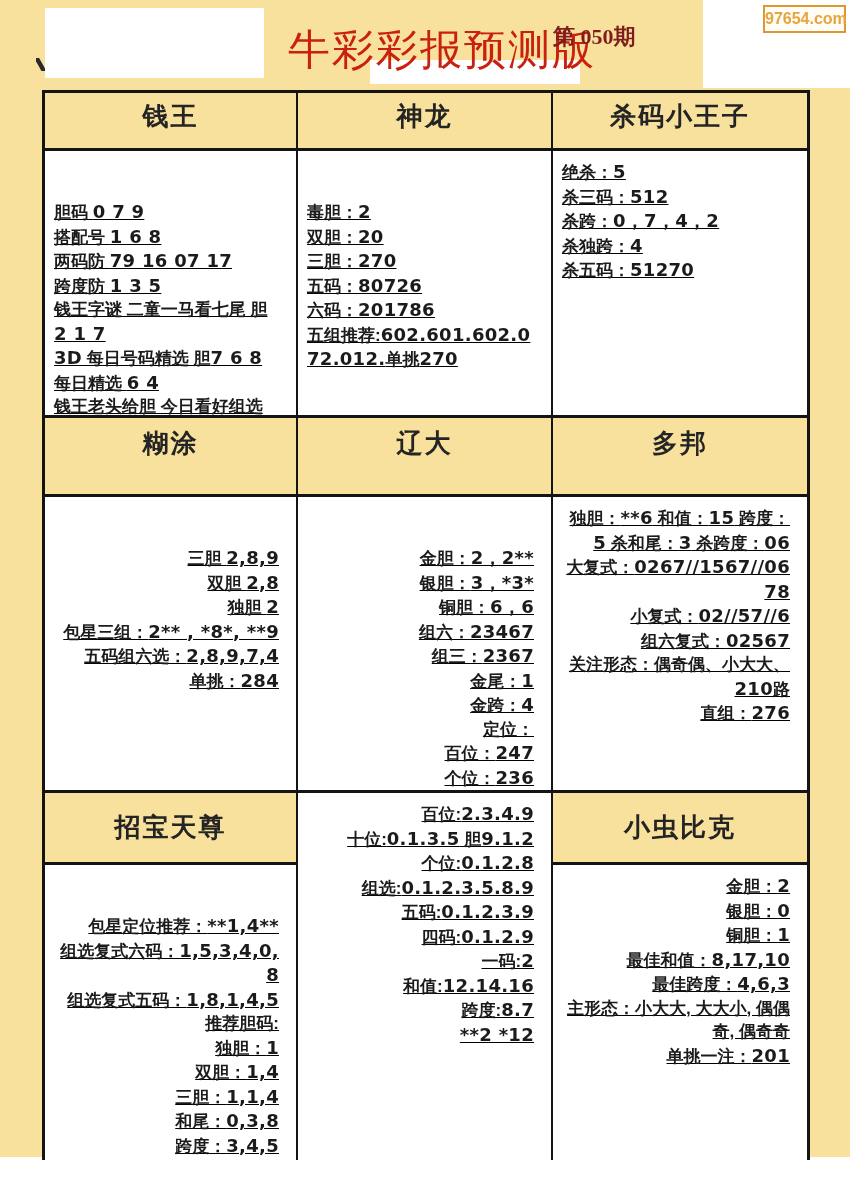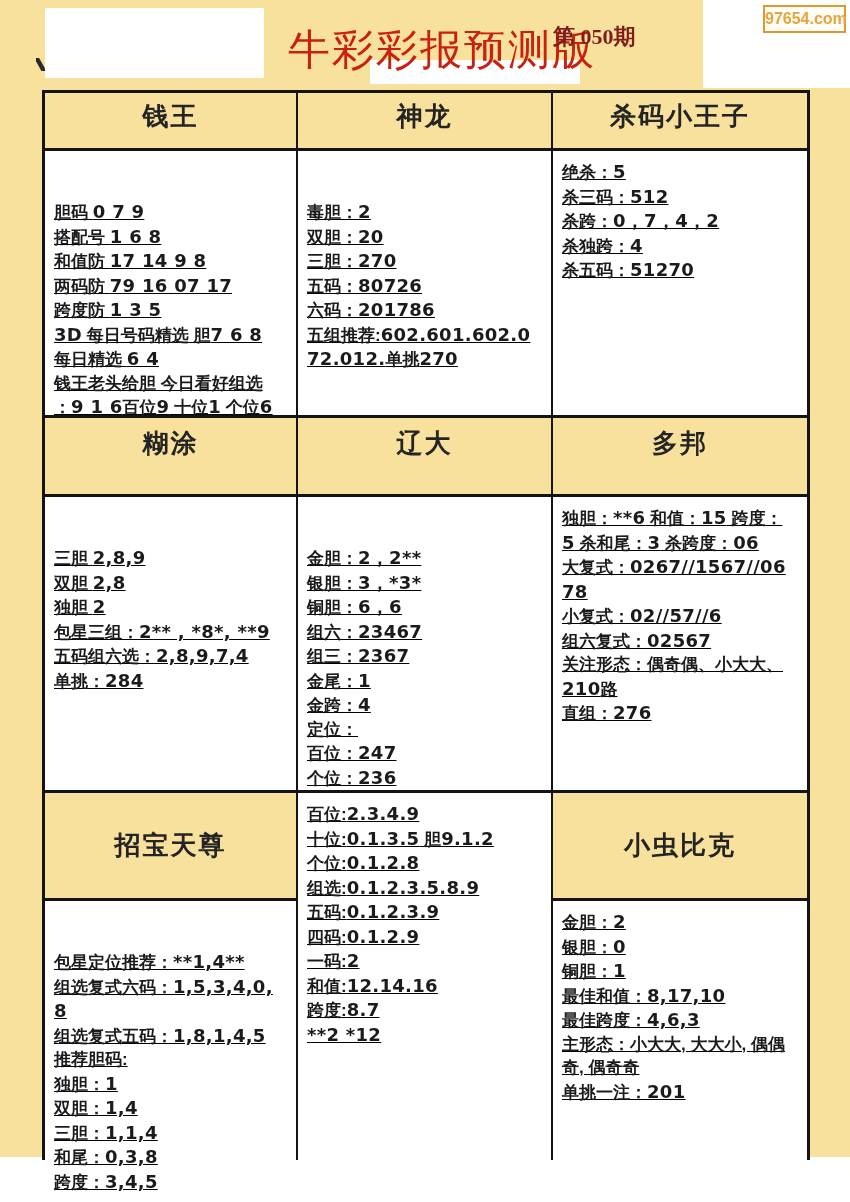--- a/index.html
+++ b/index.html
@@ -50,30 +50,30 @@
     display:grid;
     grid-template-columns:253px 255px 1fr;
     grid-template-rows:322px 375px 1fr;
     background:#ffffff;
   }
   .cell{
     box-sizing:border-box;display:flex;flex-direction:column;min-height:0;
     background:#ffffff;
   }
   .cell.c1,.cell.c2{border-right:2px solid var(--line,#141414);gap:40px;}
-  .cell.r2,.cell.r3{border-top:3px solid var(--line,#141414);}
+  .cell.r2,.cell.r3{border-top:3px solid var(--line,#141414);text-align:right;}
   .cell-header{
     box-sizing:border-box;flex:0 0 auto;
     background:var(--header-bg,#f8e19c);
     border-bottom:3px solid var(--line,#141414);
     display:flex;justify-content:center;align-items:center;
   }
   .r1 .cell-header{height:58px;padding-bottom:8px;}
   .r2 .cell-header{height:79px;padding-bottom:26px;}
-  .r3 .cell-header{height:108px;}
+  .r3 .cell-header{height:72px;}
   .cell-title{
     font-family:"Liberation Serif","DejaVu Serif",serif;
     font-size:26px;font-weight:700;letter-spacing:2px;color:#242424;
   }
   .cell-body{
     flex:1 1 auto;background:#ffffff;
     padding:9px 17px 0 9px;
     text-decoration:underline;
   }
   .line{
@@ -104,23 +104,23 @@
 <div class="issue-no">第 050期</div>
 
 <div class="board" id="board">
     <div class="cell r1 c1">
       <div class="cell-header">
         <span class="cell-title">钱王</span>
       </div>
       <div class="cell-body">
         <div class="line"><span class="lb">胆码 </span><span class="num">0 7 9</span></div>
         <div class="line"><span class="lb">搭配号 </span><span class="num">1 6 8</span></div>
-        <div class="line"><span class="lb">和值防 </span><span class="num">17 14 9 8</span></div>
         <div class="line"><span class="lb">两码防 </span><span class="num">79 16 07 17</span></div>
         <div class="line"><span class="lb">跨度防 </span><span class="num">1 3 5</span></div>
+        <div class="line"><span class="lb">钱王字谜 二童一马看七尾  胆</span><span class="num">2 1 7</span></div>
         <div class="line"><span class="num">3D</span><span class="lb"> 每日号码精选 胆</span><span class="num">7 6 8</span><span class="lb">每日精选 </span><span class="num">6 4</span></div>
         <div class="line"><span class="lb">钱王老头给胆 今日看好组选 ：</span><span class="num">9 1 6</span><span class="lb">百位</span><span class="num">9</span><span class="lb"> 十位</span><span class="num">1</span><span class="lb"> 个位</span><span class="num">6</span></div>
       </div>
     </div>
     <div class="cell r1 c2">
       <div class="cell-header">
         <span class="cell-title">神龙</span>
       </div>
       <div class="cell-body">
         <div class="line"><span class="lb">毒胆：</span><span class="num">2</span></div>

